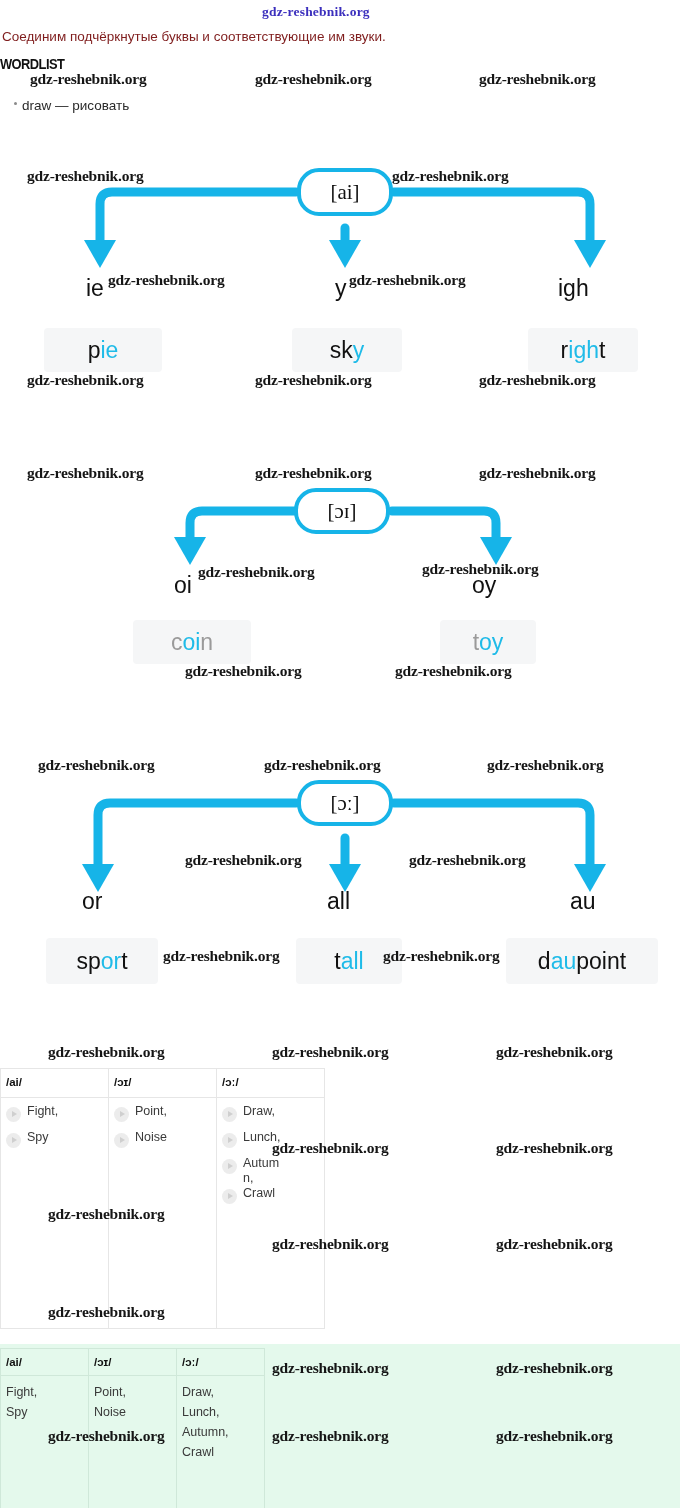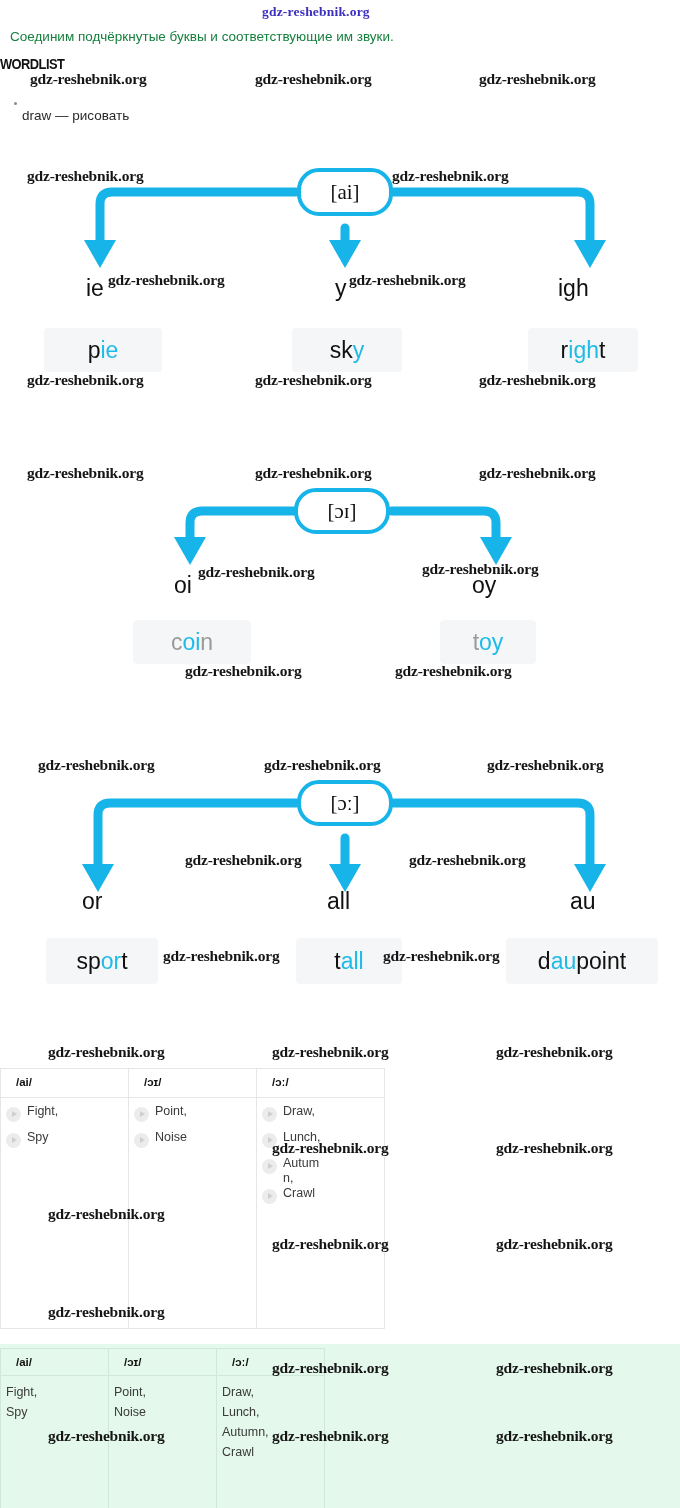--- a/index.html
+++ b/index.html
@@ -26,22 +26,22 @@
   .wm.top{
     font-size:13.5px;
     color:#3b2fbd;
     -webkit-text-stroke:0.7px #ffffff;
     paint-order:stroke fill;
     letter-spacing:0.2px;
   }
 
   
   .headline{
-    position:absolute;left:10px;top:29px;
-    font-size:13.5px;color:#15803d;white-space:nowrap;
+    position:absolute;left:2px;top:29px;
+    font-size:13.5px;color:#7f1d1d;white-space:nowrap;
     font-family:"Liberation Sans", sans-serif;
   }
   .wordlist-title{
     position:absolute;left:0px;top:56px;
     font-size:14px;font-weight:700;color:#111;letter-spacing:-0.6px;
     font-family:"Liberation Sans", sans-serif;
     transform:scaleX(.92);transform-origin:left center;
   }
   .wl-item{
     position:absolute;font-size:13.5px;color:#2a2a2a;white-space:nowrap;
@@ -94,21 +94,21 @@
   }
   .tbl td,.tbl th{
     border:1px solid #e6e6e6;
     vertical-align:top;
     padding:6px 5px;
     font-size:12px;
     font-weight:400;
     text-align:left;
     color:#2b2b2b;
   }
-  .tbl th{font-weight:700;font-size:11.5px;color:#111;padding:7px 15px;}
+  .tbl th{font-weight:700;font-size:11.5px;color:#111;padding:7px 5px;}
   .t1{left:0px;top:1068px;width:291px;}
   .t1 th{height:14px;}
   .t1 td{height:218px;}
   .wcol{display:flex;flex-direction:column;gap:0px;}
   .wrow{display:flex;align-items:flex-start;gap:6px;min-height:26px;}
   .play{
     flex:0 0 auto;width:15px;height:15px;border-radius:50%;
     background:#ececec;position:relative;margin-top:3px;
   }
   .play:after{
@@ -131,21 +131,21 @@
 <div class="wm top" style="left:262px;top:4px;">gdz-reshebnik.org</div>
 
 <div class="headline">Соединим подчёркнутые буквы и соответствующие им звуки.</div>
 <div class="wordlist-title">WORDLIST</div>
 
 <div class="wm" style="left:30px;top:70px;">gdz-reshebnik.org</div>
 <div class="wm" style="left:255px;top:70px;">gdz-reshebnik.org</div>
 <div class="wm" style="left:479px;top:70px;">gdz-reshebnik.org</div>
 
 <div class="wl-bullet" style="left:14px;top:102px;"></div>
-<div class="wl-item" style="left:22px;top:108px;">draw — рисовать</div>
+<div class="wl-item" style="left:22px;top:98px;">draw — рисовать</div>
 <div class="wl-bullet" style="left:14px;top:132px;"></div>
 <div class="wl-item" style="left:22px;top:124px;color:#7a7a7a;">point — указывать</div>
 <div class="clipmask"></div>
 
 <svg class="svgwrap" style="top:0px;height:440px;">
   <g fill="none" stroke="#16b4e8" stroke-width="9" stroke-linecap="round">
     <path d="M296,192 L112,192 Q100,192 100,204 L100,246"></path>
     <path d="M394,192 L578,192 Q590,192 590,204 L590,246"></path>
     <path d="M345,228 L345,246"></path>
   </g>

